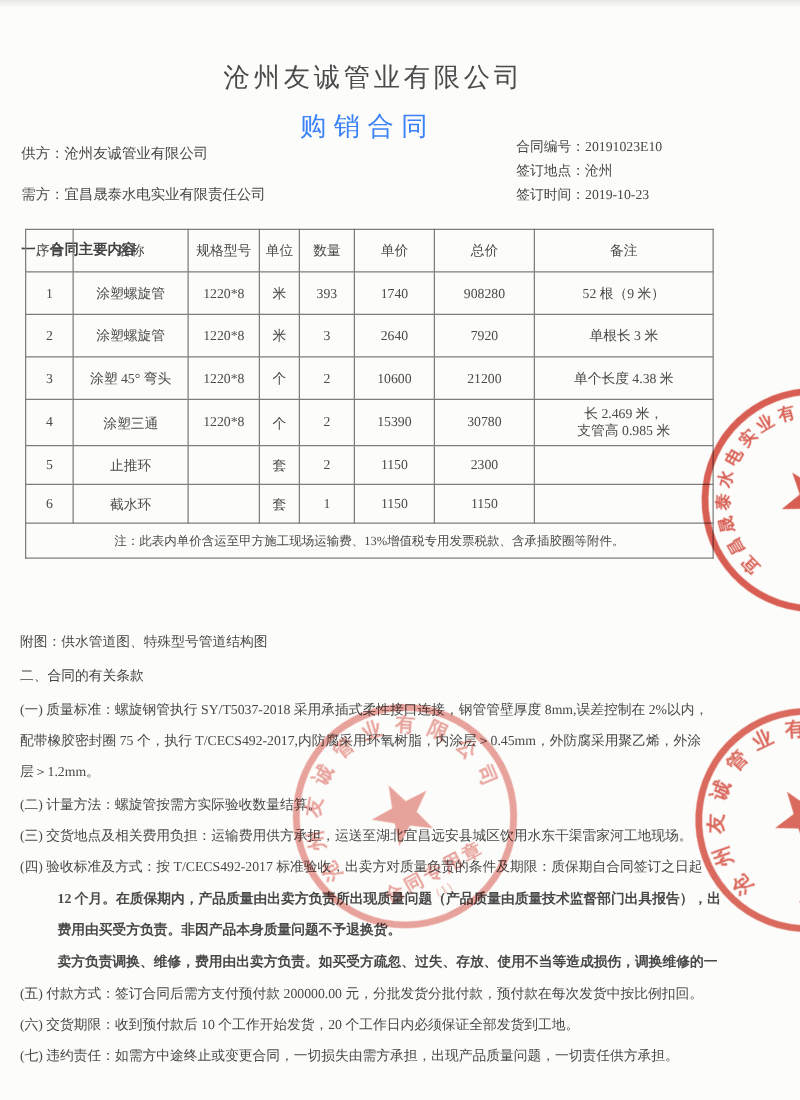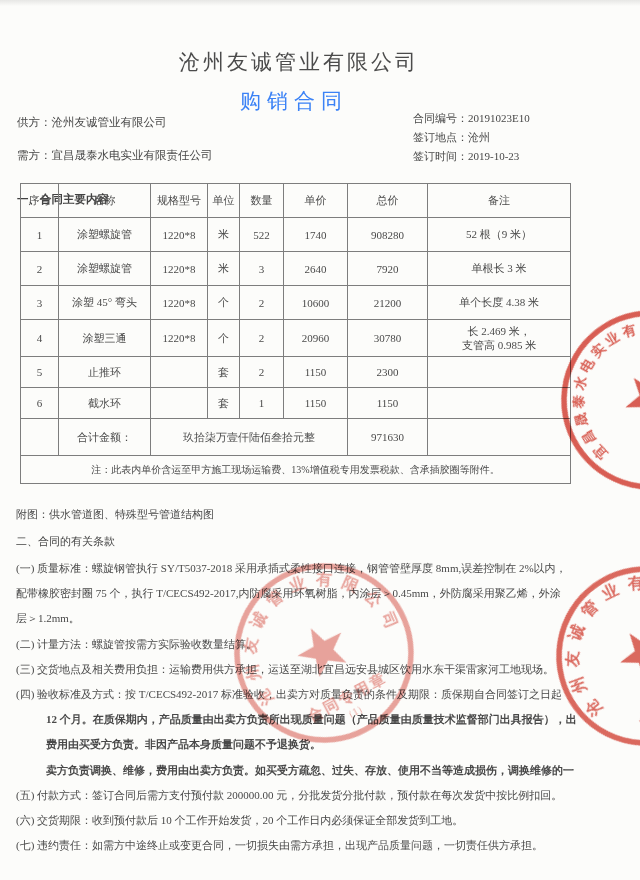--- a/index.html
+++ b/index.html
@@ -81,21 +81,21 @@
     <th>数量</th>
     <th>单价</th>
     <th>总价</th>
     <th>备注</th>
   </tr>
   <tr style="height:34px">
     <td>1</td>
     <td>涂塑螺旋管</td>
     <td>1220*8</td>
     <td>米</td>
-    <td>522</td>
+    <td>393</td>
     <td>1740</td>
     <td>908280</td>
     <td>52 根（9 米）</td>
   </tr>
   <tr style="height:34px">
     <td>2</td>
     <td>涂塑螺旋管</td>
     <td>1220*8</td>
     <td>米</td>
     <td>3</td>
@@ -112,21 +112,21 @@
     <td>10600</td>
     <td>21200</td>
     <td>单个长度 4.38 米</td>
   </tr>
   <tr style="height:37px">
     <td>4</td>
     <td>涂塑三通</td>
     <td>1220*8</td>
     <td>个</td>
     <td>2</td>
-    <td>20960</td>
+    <td>15390</td>
     <td>30780</td>
     <td class="remark2">
       <div>长 2.469 米，</div>
       <div>支管高 0.985 米</div>
     </td>
   </tr>
   <tr style="height:31px">
     <td>5</td>
     <td>止推环</td>
     <td></td>
@@ -137,27 +137,20 @@
     <td></td>
   </tr>
   <tr style="height:31px">
     <td>6</td>
     <td>截水环</td>
     <td></td>
     <td>套</td>
     <td>1</td>
     <td>1150</td>
     <td>1150</td>
-    <td></td>
-  </tr>
-  <tr style="height:37px">
-    <td></td>
-    <td>合计金额：</td>
-    <td colspan="4">玖拾柒万壹仟陆佰叁拾元整</td>
-    <td>971630</td>
     <td></td>
   </tr>
   <tr style="height:28px">
     <td colspan="8" class="note-cell">注：此表内单价含运至甲方施工现场运输费、13%增值税专用发票税款、含承插胶圈等附件。</td>
   </tr>
 </tbody>
   </table>
 
 <div class="flowtext">
   <p class="attach-line">附图：供水管道图、特殊型号管道结构图</p>

